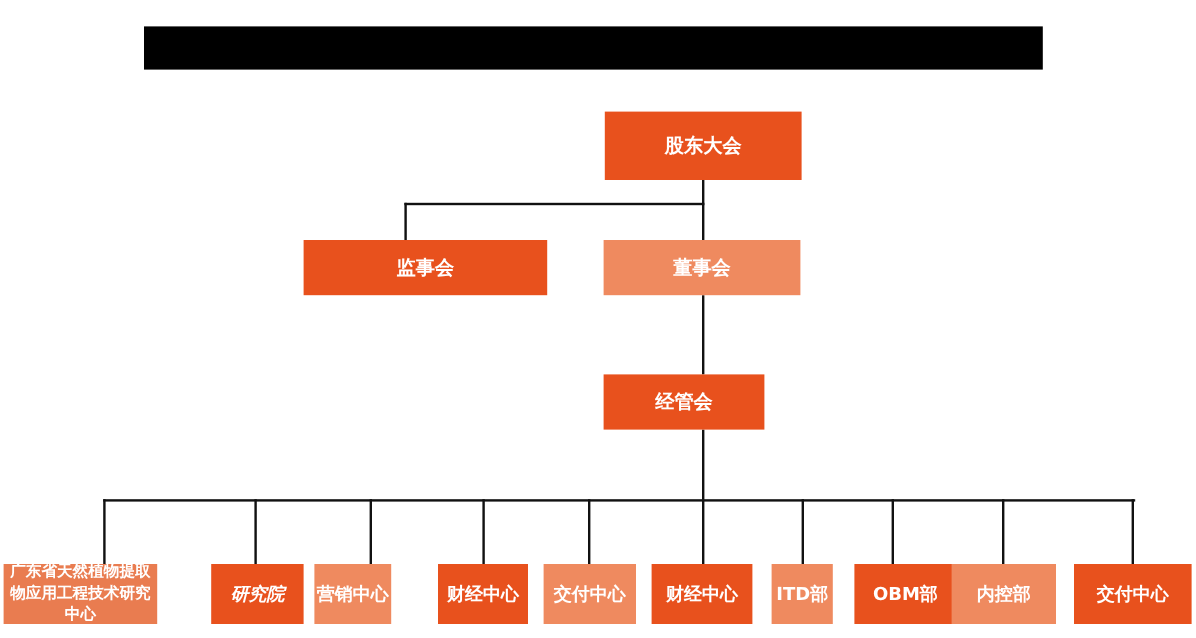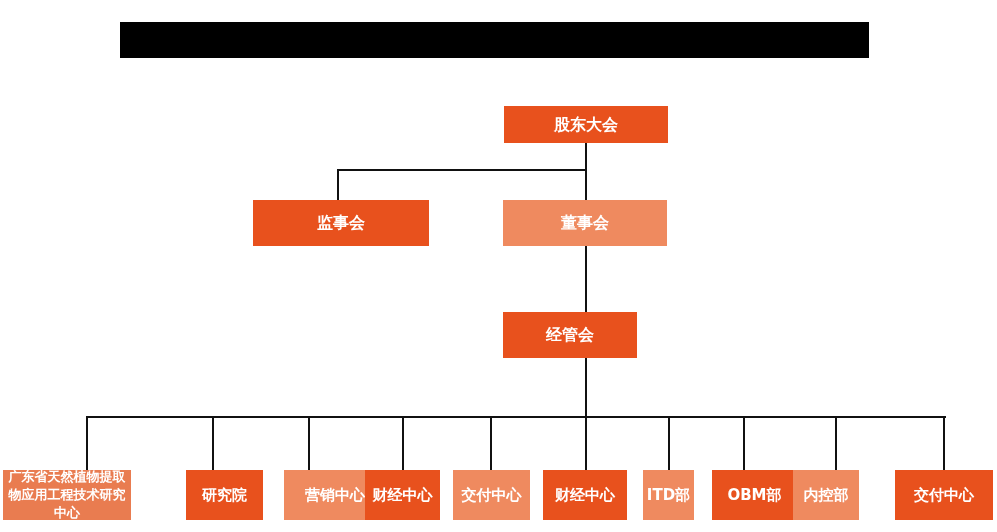--- a/index.html
+++ b/index.html
@@ -30,35 +30,35 @@
     color: #ffffff;
     font-weight: bold;
     font-size: 16px;
     box-sizing: border-box;
     line-height: 1.2;
   }
   .node.primary   { background: #e8511d; }
   .node.secondary { background: #ef8a5f; }
   .node.tertiary  { background: #e97c50; }
 
-  .node.shareholders { left: 504px; top: 106px;  width: 164px; height: 37px; }
-  .node.supervisory  { left: 253px; top: 200px; width: 176px; height: 46px; }
+  .node.shareholders { left: 504px; top: 93px;  width: 164px; height: 57px; }
+  .node.supervisory  { left: 253px; top: 200px; width: 203px; height: 46px; }
   .node.board        { left: 503px; top: 200px; width: 164px; height: 46px; }
   .node.management   { left: 503px; top: 312px; width: 134px; height: 46px; }
 
   .node.dept { top: 470px; height: 50px; font-size: 15px; }
   .node.dept-0 { left: 3px;   width: 128px; font-size: 13px; line-height: 1.4; padding: 2px; }
-  .node.dept-1 { left: 186px; width: 77px; }
-  .node.dept-2 { left: 284px; width: 102px; }
+  .node.dept-1 { left: 176px; width: 77px; font-style: italic; }
+  .node.dept-2 { left: 262px; width: 64px; }
   .node.dept-3 { left: 365px; width: 75px; }
   .node.dept-4 { left: 453px; width: 77px; }
   .node.dept-5 { left: 543px; width: 84px; }
   .node.dept-6 { left: 643px; width: 51px; }
   .node.dept-7 { left: 712px; width: 85px; }
-  .node.dept-8 { left: 793px; width: 66px; }
+  .node.dept-8 { left: 793px; width: 87px; }
   .node.dept-9 { left: 895px; width: 98px; }
 
   .line {
     position: absolute;
     background: #111111;
   }
 </style>
 </head>
 <body>
 

